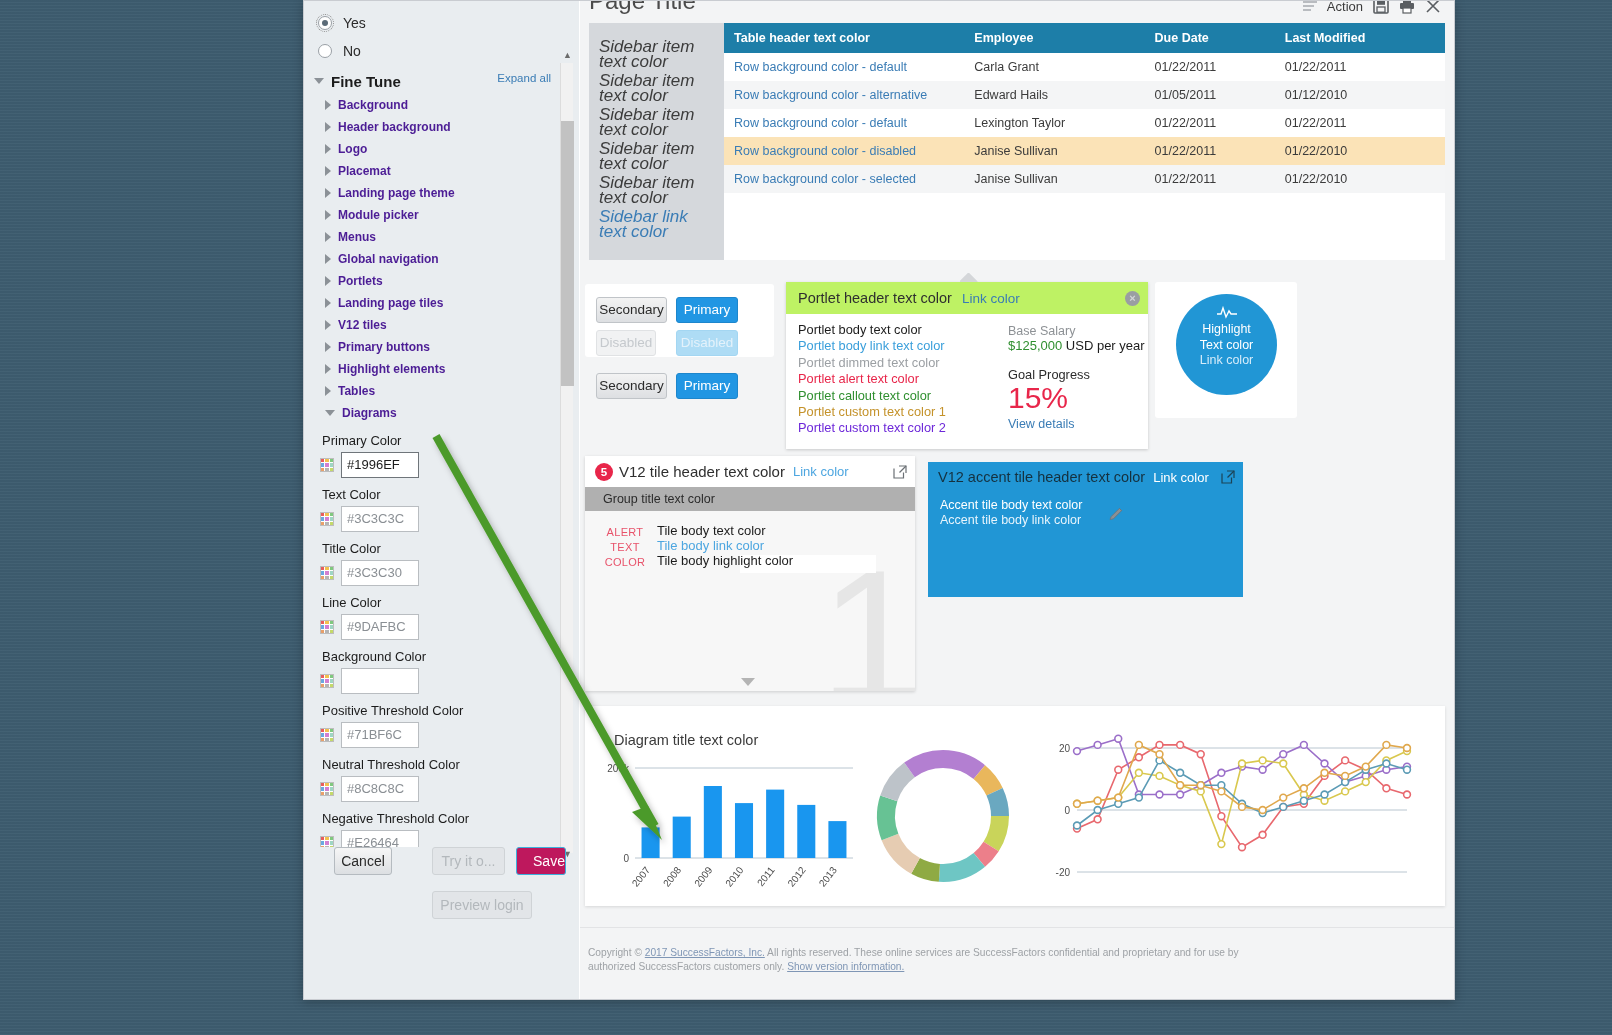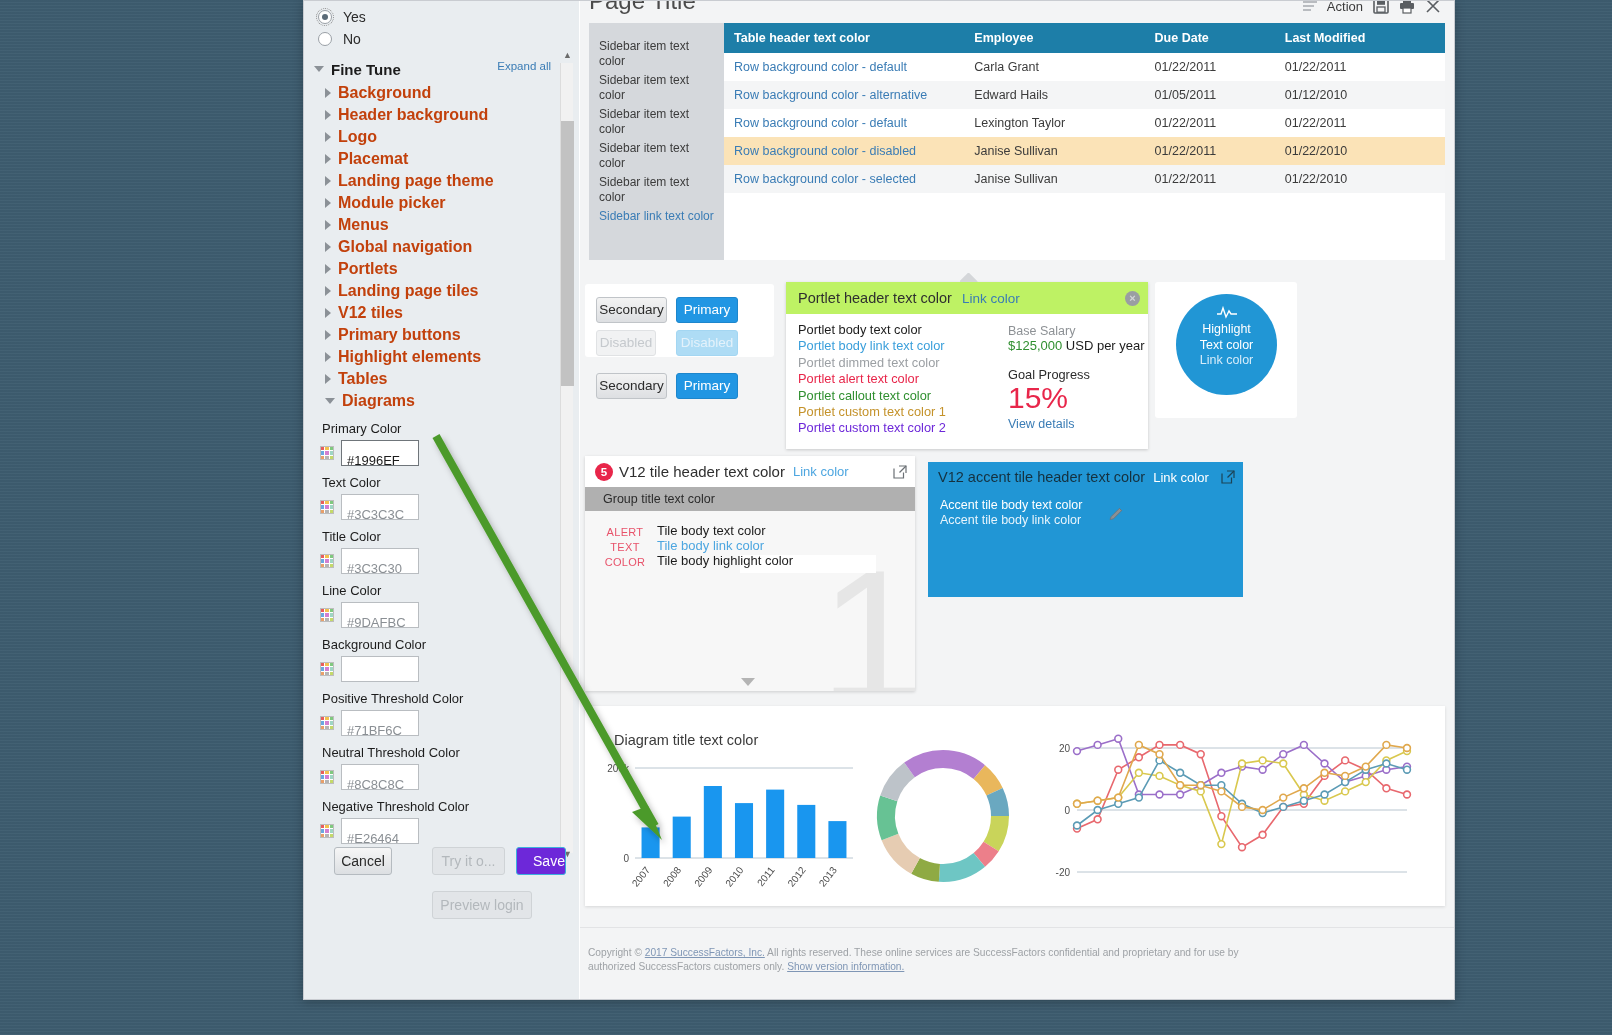--- a/index.html
+++ b/index.html
@@ -22,21 +22,21 @@
 
   
   .settings-panel{
     position:absolute; left:0; top:0; width:275px; height:100%;
     background:#e9edf0;
   }
   .panel-scroll{
     position:absolute; left:0; top:0; width:260px; height:855px;
     overflow:hidden;
   }
-  .radio-row{ display:flex; align-items:center; margin:6px 0 4px 14px; }
+  .radio-row{ display:flex; align-items:center; margin:12px 0 4px 14px; }
   .radio-row .rad{
     width:14px; height:14px; border-radius:50%; border:1px solid #9aa0a6;
     background:#fff; margin-right:11px; position:relative; flex:0 0 auto;
   }
   .radio-row.checked .rad{ outline:1px dotted #888; outline-offset:1px; }
   .radio-row.checked .rad::after{
     content:""; position:absolute; left:3px; top:3px; width:6px; height:6px;
     border-radius:50%; background:#5b6b78;
   }
   .radio-row .lbl{ font-size:14px; color:#2b2b2b; }
@@ -48,33 +48,33 @@
   .tri{ width:0;height:0; margin-right:7px; flex:0 0 auto;}
   .tri.down{ border-left:5px solid transparent; border-right:5px solid transparent; border-top:6px solid #8b9197;}
   .tri.right{ border-top:5px solid transparent; border-bottom:5px solid transparent; border-left:6px solid #8b9197;}
   .section-head .title{ font-size:15px; font-weight:bold; color:#1c1c1c; }
   .expand-all{
     position:absolute; right:13px; top:2px; font-size:11.5px; color:#3a7cb5; cursor:pointer;
   }
   .tree-item{
     display:flex; align-items:center; height:22px; margin-left:21px;
   }
-  .tree-item .title{ font-size:16px; font-weight:bold; color:#c2410c; }
+  .tree-item .title{ font-size:12px; font-weight:bold; color:#4c1d95; }
 
   .field-label{ font-size:13px; color:#1c1c1c; margin:9px 0 4px 18px; }
   .field-row{ display:flex; align-items:center; margin-left:16px; }
   .swatch-ico{
     width:14px; height:14px; flex:0 0 auto; margin-right:7px;
     display:grid; grid-template-columns:repeat(3,1fr); grid-template-rows:repeat(3,1fr);
     gap:1px; background:#fff; border:1px solid #bdbdbd;
   }
   .swatch-ico i{ display:block; }
   .color-input{
     width:78px; height:26px; background:#fff; border:1px solid #b9bdc1;
-    font-size:13px; color:#8a8f94; padding:8px 5px; line-height:24px;
+    font-size:13px; color:#8a8f94; padding:0 5px; line-height:24px;
     font-family:"Liberation Sans", sans-serif;
   }
   .color-input.filled{ color:#1c1c1c; border-color:#6f757a; }
 
   .panel-scrollbar{
     position:absolute; right:6px; top:62px; width:13px; height:790px;
     background:#f1f1f1; border-left:1px solid #dcdcdc;
   }
   .panel-scrollbar .thumb{
     position:absolute; left:0; top:58px; width:13px; height:265px; background:#c2c2c2;
@@ -89,21 +89,21 @@
   .footer-actions{
     position:absolute; left:0; bottom:56px; width:260px; height:96px; background:#e9edf0;
   }
   .btn{
     font-family:"Liberation Sans", sans-serif; font-size:14px;
     border-radius:3px; border:1px solid #b5bbc0; cursor:pointer;
     height:28px; line-height:26px; text-align:center;
   }
   .btn-grey{ background:linear-gradient(#f6f6f6,#dcdfe2); color:#2b2b2b; }
   .btn-grey-dis{ background:#e2e5e8; color:#b3b8bc; border-color:#cfd3d6; }
-  .btn-blue{ background:#6d28d9; color:#fff; border-color:#3cb0dd;padding-left:16px; }
+  .btn-blue{ background:#be185d; color:#fff; border-color:#3cb0dd;padding-left:16px; }
   #cancel-btn{ position:absolute; left:30px; top:0; width:58px; }
   #tryit-btn{ position:absolute; left:128px; top:0; width:73px; }
   #save-btn{ position:absolute; left:212px; top:0; width:50px; }
   #preview-btn{ position:absolute; left:128px; top:44px; width:100px; }
 
   
   .preview{
     position:absolute; left:276px; top:0; right:0; bottom:0; background:#f3f4f5;
     overflow:hidden;
   }
@@ -120,21 +120,21 @@
   .top-actions .menu-ico i:nth-child(3){ top:8px; width:8px;}
   .top-actions .action-lbl{ font-size:13px; color:#3a3a3a; }
   .icon-btn{ width:16px; height:16px; color:#5a5e62; }
 
   
   .mini-sidebar{
     position:absolute; left:9px; top:22px; width:136px; height:237px;
     background:#d5d8dc; border-right:1px solid #c3c6ca;
   }
   .mini-sidebar .sitem{
-    font-size:12px; color:#3c3c3c; padding:2px 8px 2px 10px; line-height:15px;
+    font-size:17px; color:#3c3c3c; padding:2px 8px 2px 10px; line-height:15px;font-style:italic;
   }
   .mini-sidebar .sitem.link{ color:#3a7cb5; }
 
   
   .tbl{
     position:absolute; left:144px; top:22px; width:721px;
     border-collapse:collapse; background:#fff; font-size:12.5px;
   }
   .tbl th{
     background:#1d7ea8; color:#ffffff; font-weight:bold; text-align:left;

